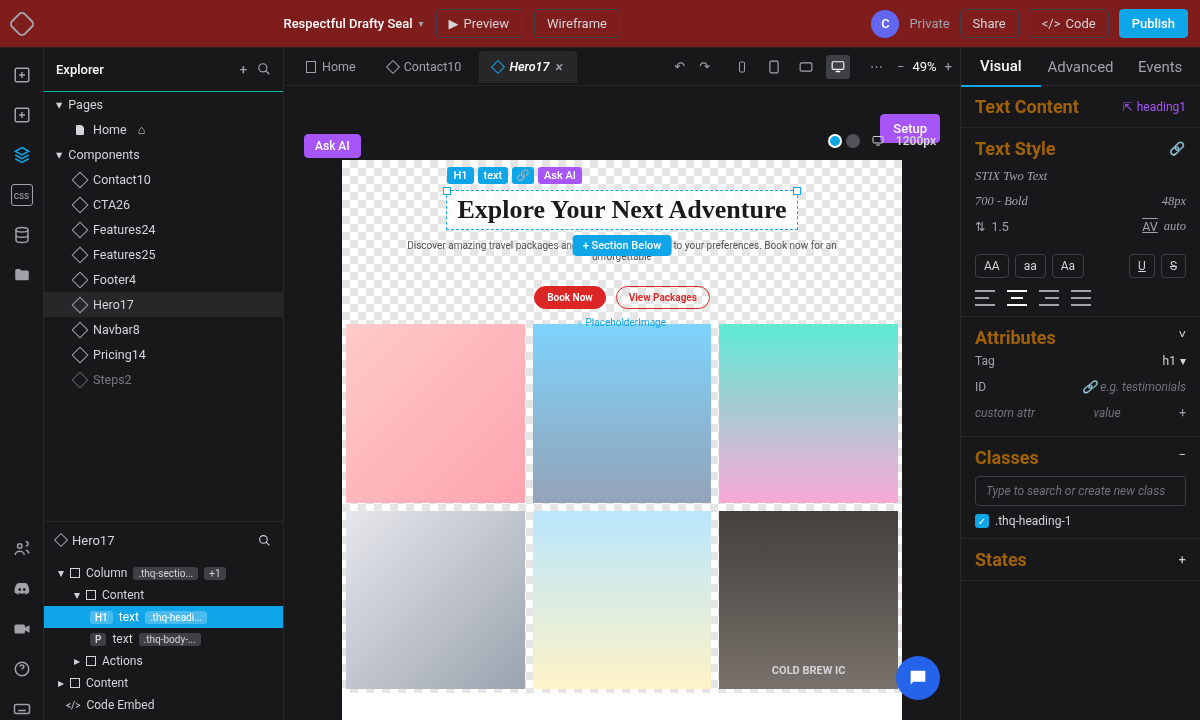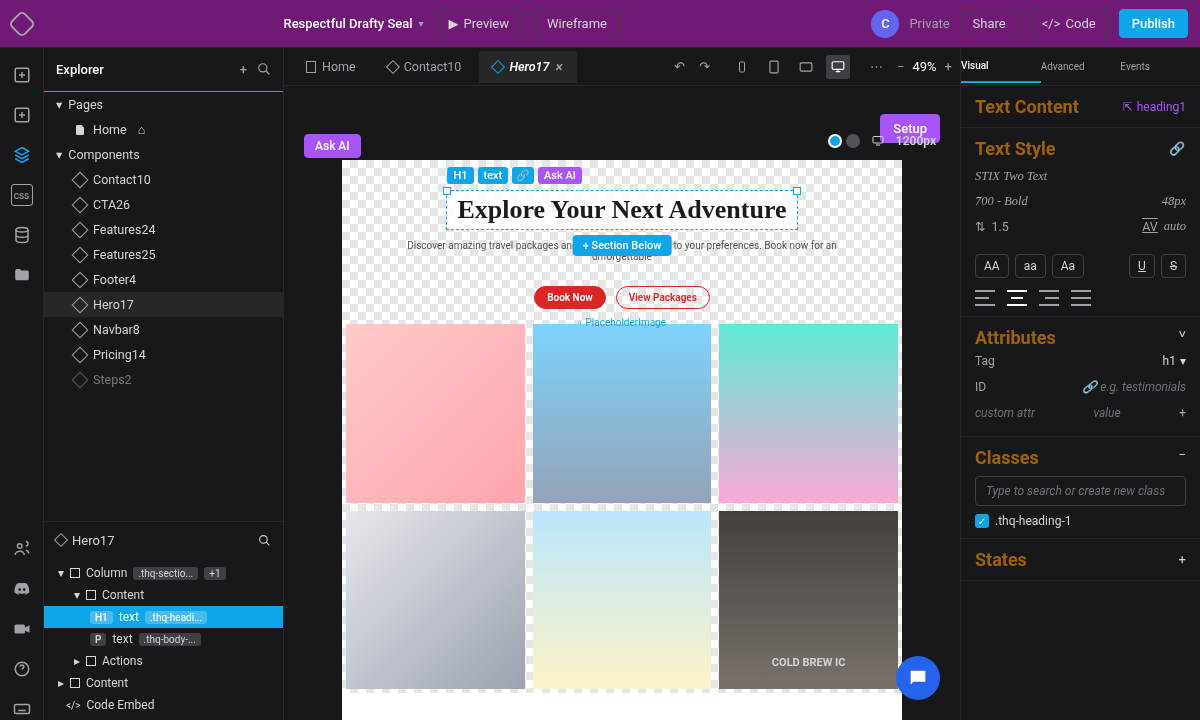--- a/index.html
+++ b/index.html
@@ -1,18 +1,18 @@
 <!DOCTYPE html>
 <html><head>
 <meta charset="utf-8">
 <style>
 *{box-sizing:border-box;margin:0;padding:0;font-family:-apple-system,BlinkMacSystemFont,"Segoe UI",Roboto,sans-serif}
 body{background:#18181b;color:#d4d4d8;font-size:13px;overflow:hidden;width:1200px;height:720px}
 .app{display:flex;flex-direction:column;height:720px;width:1200px}
-.topbar{height:48px;background:#701a75;border-bottom:1px solid #27272a;display:flex;align-items:center;padding:0 12px;gap:12px}
+.topbar{height:48px;background:#7f1d1d;border-bottom:1px solid #27272a;display:flex;align-items:center;padding:0 12px;gap:12px}
 .logo{width:20px;height:20px;border:2px solid #a1a1aa;border-radius:5px;transform:rotate(45deg)}
 .topbar-center{flex:1;display:flex;justify-content:center;align-items:center;gap:12px}
 .project-name{display:flex;align-items:center;gap:6px;font-weight:500;color:#fafafa}
 .caret-down{font-size:10px;color:#a1a1aa}
 .btn{padding:6px 12px;border-radius:4px;border:1px solid #3f3f46;background:transparent;color:#d4d4d8;cursor:pointer;font-size:13px;display:inline-flex;align-items:center;gap:5px}
 .btn-blue{background:#0ea5e9;border-color:#0ea5e9;color:#fff;font-weight:500}
 .btn-purple{background:#a855f7;border-color:#a855f7;color:#fff;font-weight:500}
 .avatar{width:28px;height:28px;border-radius:50%;background:#6366f1;display:flex;align-items:center;justify-content:center;color:#fff;font-weight:500}
 .topbar-right{display:flex;align-items:center;gap:10px}
 .main{flex:1;display:flex;overflow:hidden}
@@ -72,25 +72,25 @@
 .hbtn.primary{background:#dc2626;border-color:#dc2626;color:#fff}
 .hbtn.outline{background:transparent;border-color:#dc2626;color:#dc2626}
 .placeholder-link{font-size:10px;color:#0ea5e9;margin-top:8px;display:flex;align-items:center;gap:4px}
 .gallery{display:grid;grid-template-columns:repeat(3,1fr);gap:8px;padding:4px;background-image:linear-gradient(45deg,#e5e5e5 25%,transparent 25%),linear-gradient(-45deg,#e5e5e5 25%,transparent 25%),linear-gradient(45deg,transparent 75%,#e5e5e5 75%),linear-gradient(-45deg,transparent 75%,#e5e5e5 75%);background-size:16px 16px;background-position:0 0,0 8px,8px -8px,-8px 0}
 .gimg{aspect-ratio:1;background:#cbd5e1}
 .g1{background:linear-gradient(135deg,#fecaca,#fda4af)}
 .g2{background:linear-gradient(180deg,#7dd3fc,#94a3b8)}
 .g3{background:linear-gradient(180deg,#5eead4,#f9a8d4)}
 .g4{background:linear-gradient(135deg,#e5e7eb,#9ca3af)}
 .g5{background:linear-gradient(180deg,#bae6fd,#fef3c7)}
-.g6{background:linear-gradient(180deg,#44403c,#78716c);position:relative;color:#d4d4d8;display:flex;align-items:flex-end;justify-content:center;padding-bottom:20px;font-size:11px;font-weight:700}
+.g6{background:linear-gradient(180deg,#44403c,#78716c);position:relative;color:#d4d4d8;display:flex;align-items:flex-end;justify-content:center;padding-bottom:12px;font-size:11px;font-weight:700}
 .chat-fab{position:absolute;bottom:20px;right:20px;width:44px;height:44px;border-radius:50%;background:#2563eb;display:flex;align-items:center;justify-content:center;color:#fff;font-size:20px}
 .inspector{width:240px;background:#18181b;border-left:1px solid #27272a;display:flex;flex-direction:column;overflow:auto}
 .insp-tabs{height:38px;display:flex;align-items:center;border-bottom:1px solid #27272a}
-.insp-tab{flex:1;padding:10px 0;color:#a1a1aa;cursor:pointer;font-size:10px}
+.insp-tab{flex:1;text-align:center;padding:10px 0;color:#a1a1aa;cursor:pointer;font-size:15px}
 .insp-tab.active{color:#fafafa;font-weight:500;border-bottom:2px solid #0ea5e9}
 .insp-row{display:flex;align-items:center;justify-content:space-between;padding:10px 14px;border-bottom:1px solid #27272a}
 .insp-label{color:#a16207;font-weight:700;font-size:18px}
 .insp-tag{color:#a855f7;font-size:12px;display:flex;align-items:center;gap:4px}
 .insp-section{padding:10px 14px;border-bottom:1px solid #27272a}
 .insp-field{display:flex;justify-content:space-between;align-items:center;margin:10px 0;color:#a1a1aa;font-size:12.5px}
 .ital{font-style:italic;font-family:Georgia,serif}
 .case-group{display:flex;gap:6px;margin-top:10px}
 .case-btn{border:1px solid #3f3f46;padding:4px 8px;border-radius:4px;font-size:12px;cursor:pointer}
 .align-group{display:flex;gap:12px;margin-top:12px;color:#a1a1aa}

